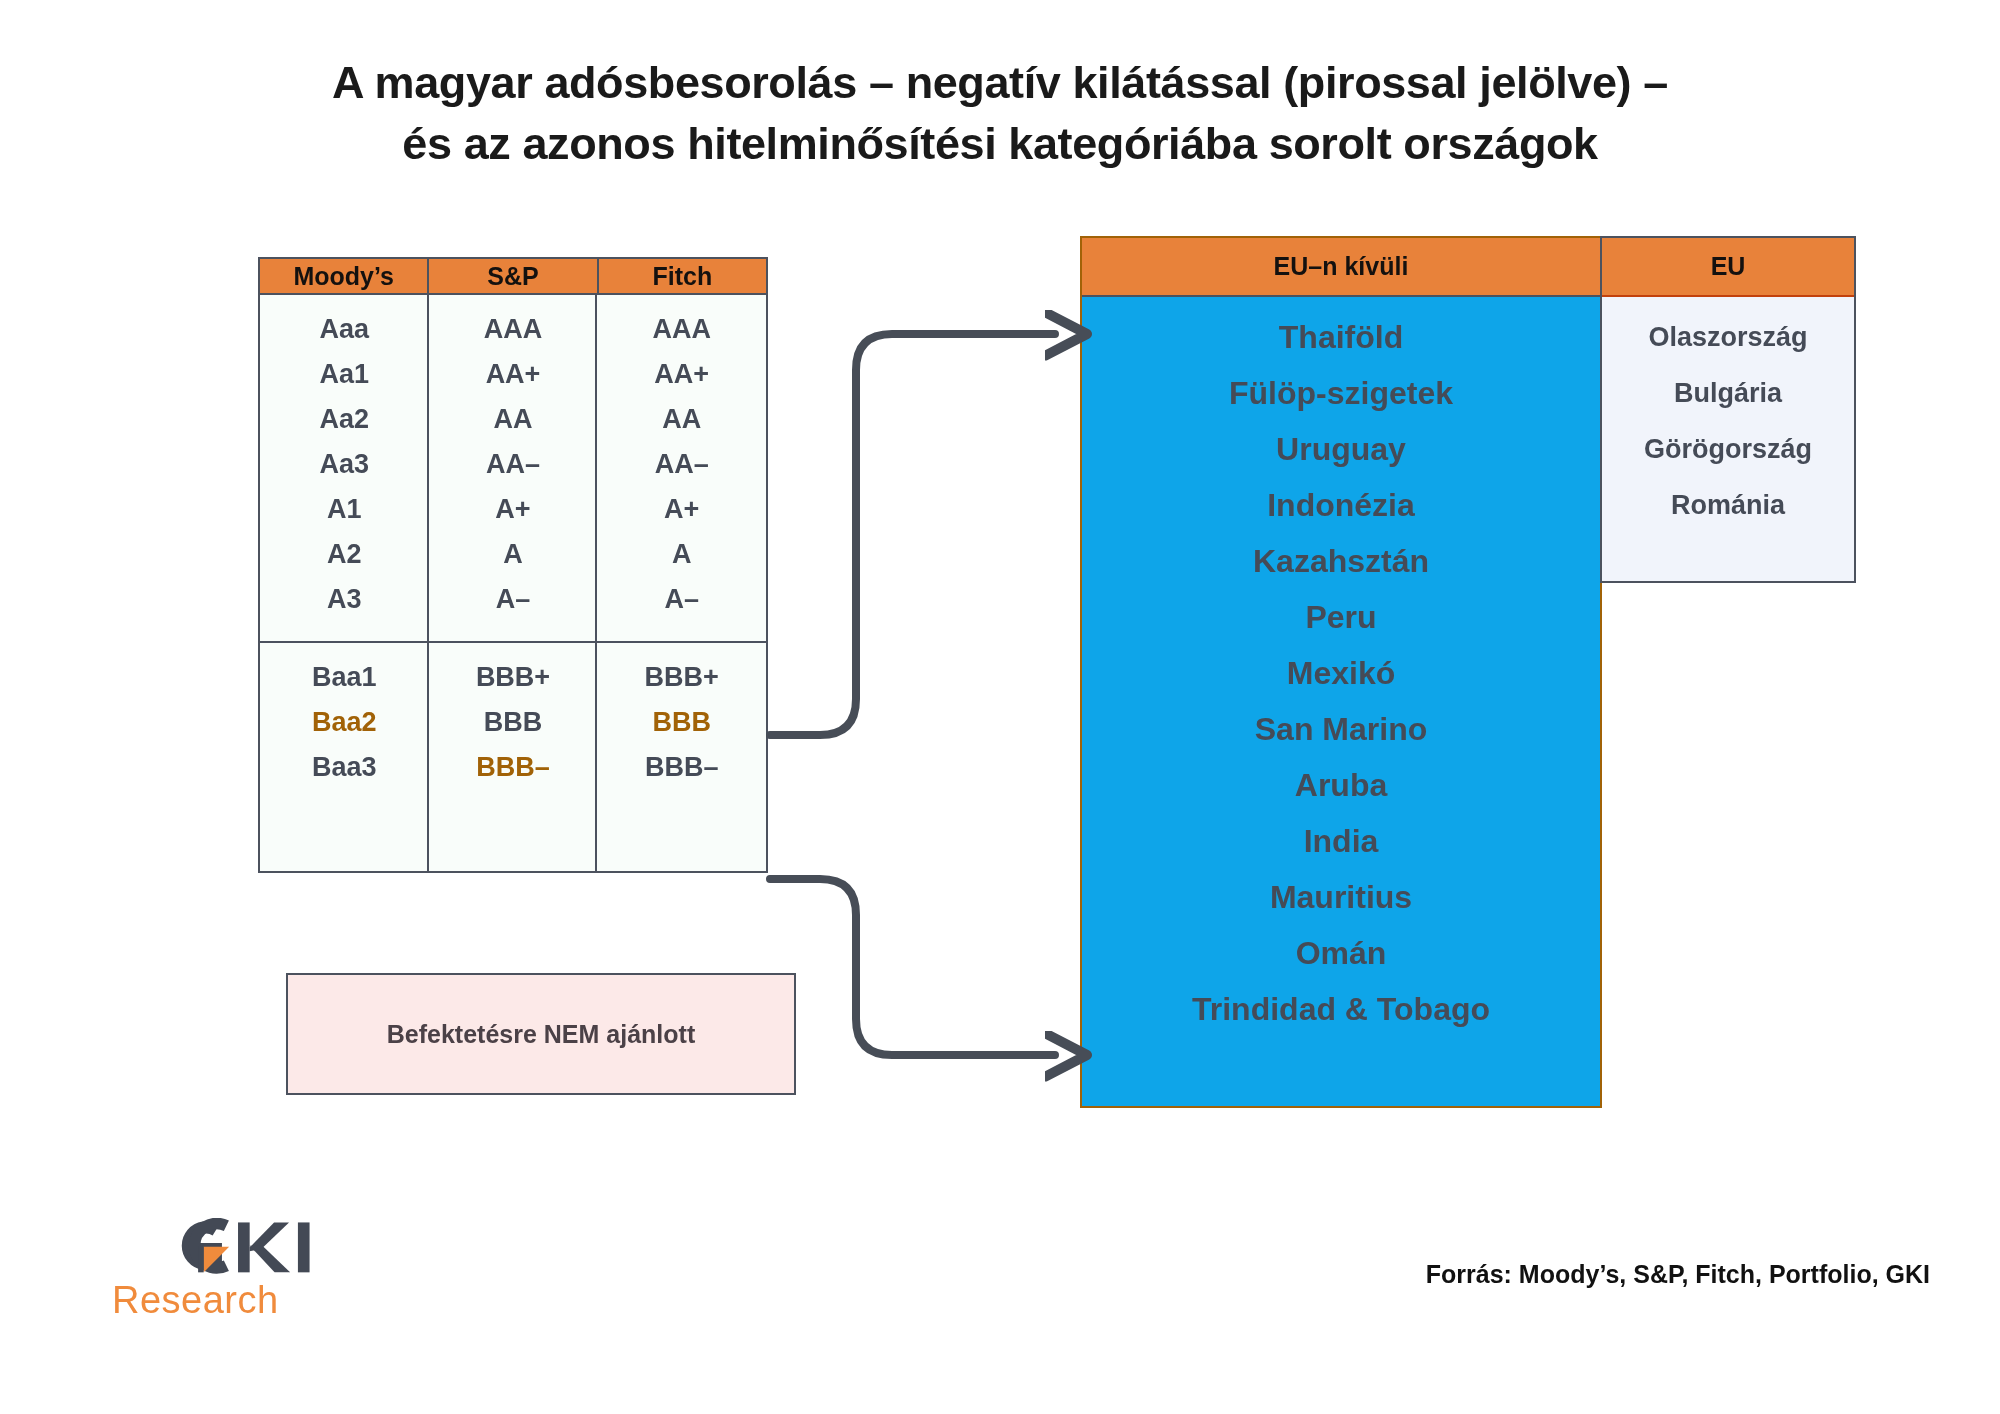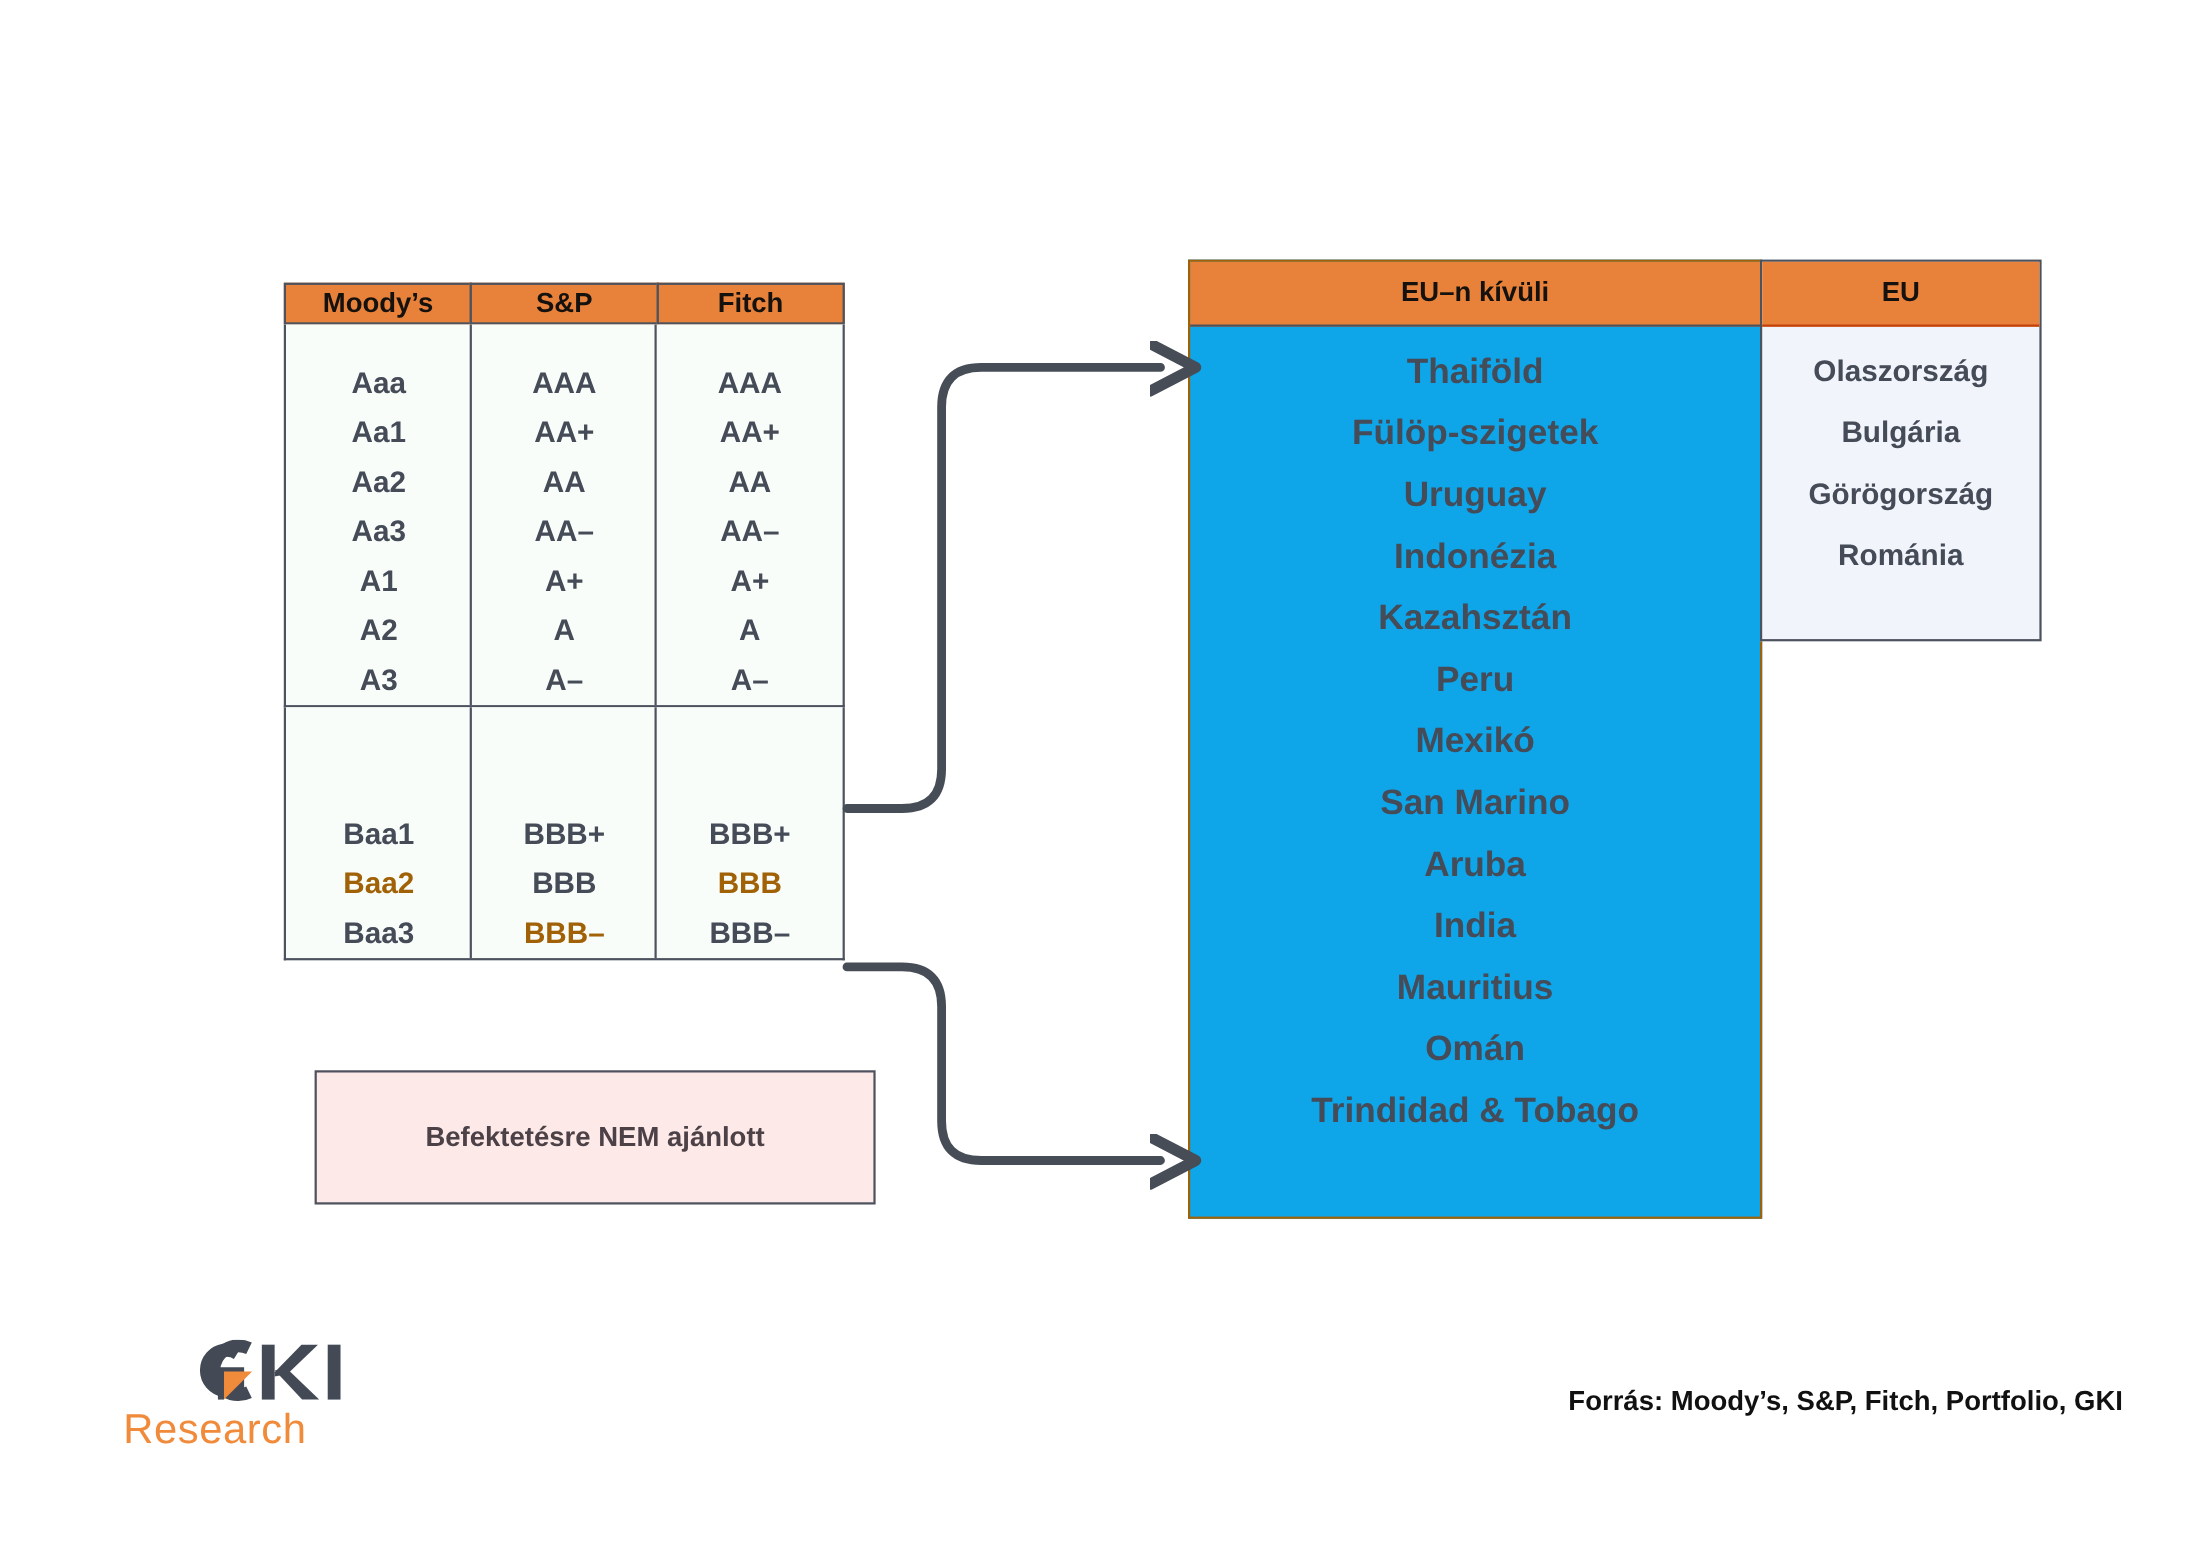--- a/index.html
+++ b/index.html
@@ -54,22 +54,21 @@
     background: #f9fdfa;
   }
   #ratings .grp.g1 { top: 59px; height: 348px; }
   #ratings .grp.g2 { top: 407px; height: 230px; }
 
   #ratings .col {
     flex: 1 1 0;
     border-left: 2px solid #4c525e;
     margin-left: -2px;
     display: flex; flex-direction: column;
-    padding-top: 0;
-    justify-content: flex-end;
+    padding-top: 12px;
   }
   #ratings .col:first-child { border-left: none; margin-left: 0; }
 
   #ratings .cell {
     height: 45px;
     display: flex; align-items: center; justify-content: center;
     font-size: 27px; font-weight: bold;
     color: #454b57;
   }
   #ratings .cell.neg { color: #a16207; }
@@ -161,20 +160,24 @@
     font-size: 25px; font-weight: bold;
     color: #111111;
     text-align: right;
   }
 </style>
 </head>
 <body>
 
 <div id="canvas">
 
+  <div id="title">
+    <span class="line">A magyar adósbesorolás – negatív kilátással (pirossal jelölve) –</span>
+    <span class="line">és az azonos hitelminősítési kategóriába sorolt országok</span>
+  </div>
 
   <div id="ratings">
     <div class="hdr-row">
       <div class="hdr-cell">Moody’s</div>
       <div class="hdr-cell">S&amp;P</div>
       <div class="hdr-cell">Fitch</div>
     </div>
 
     <div class="grp g1">
       <div class="col">

